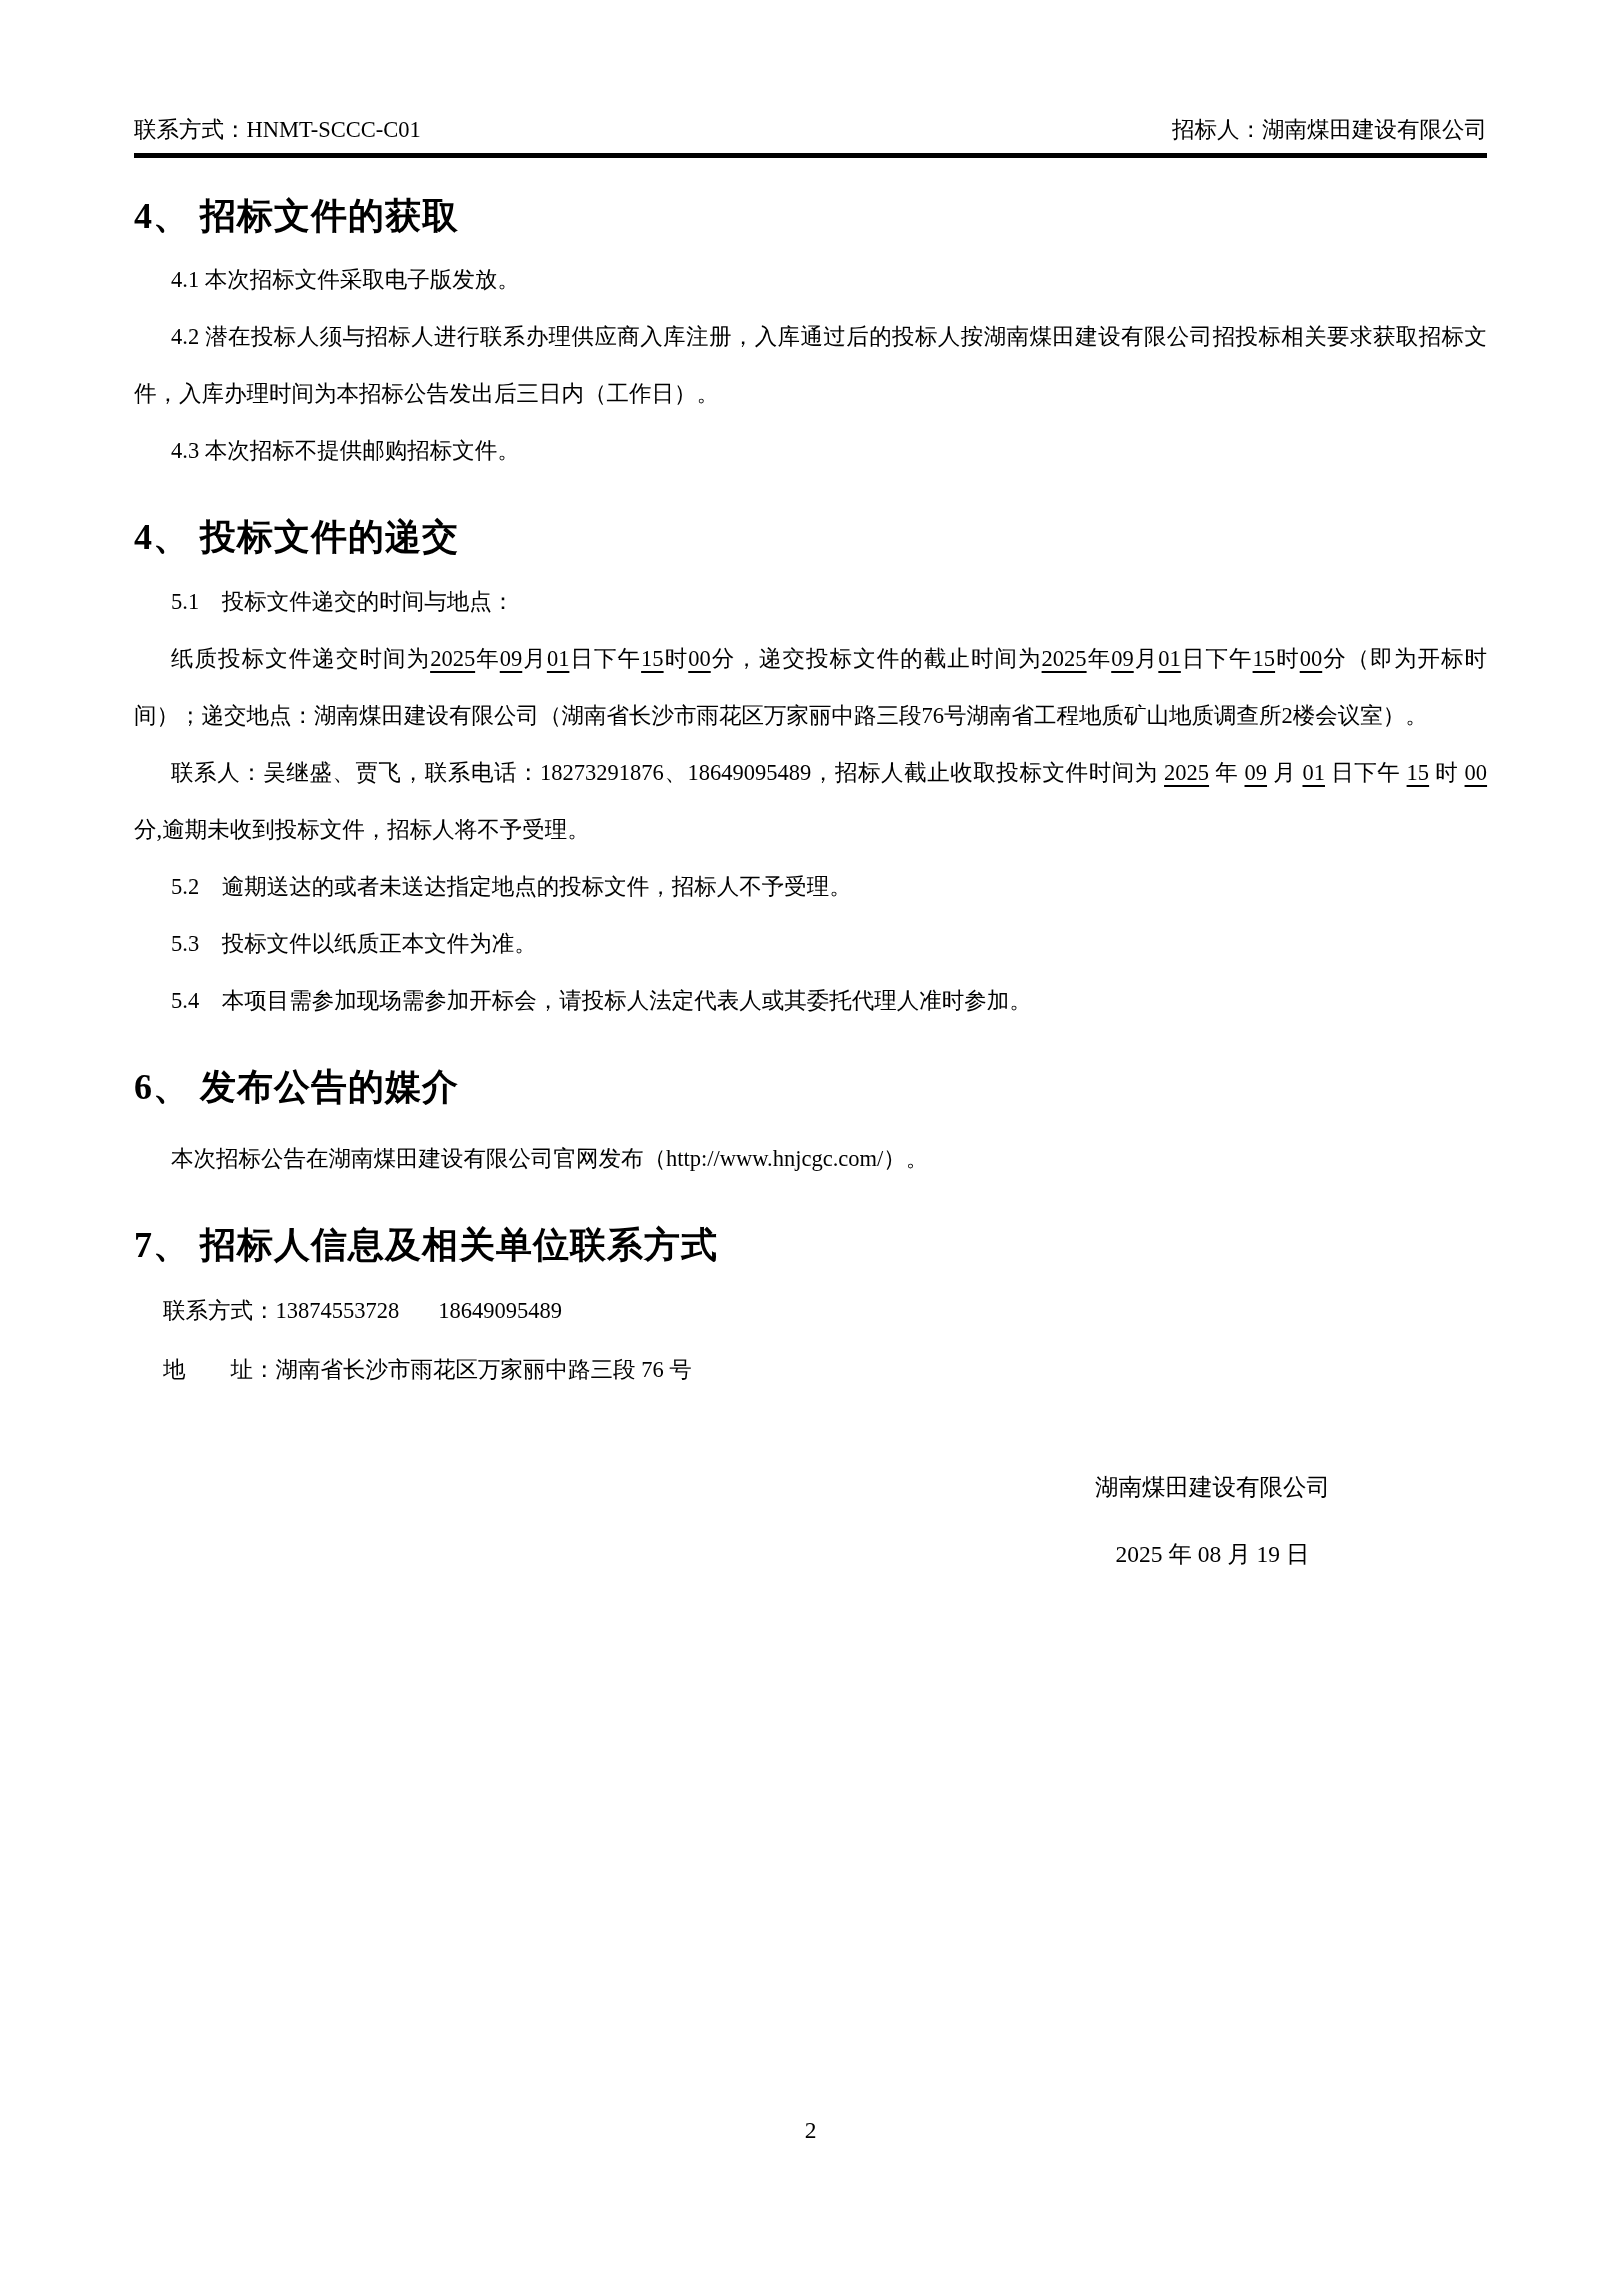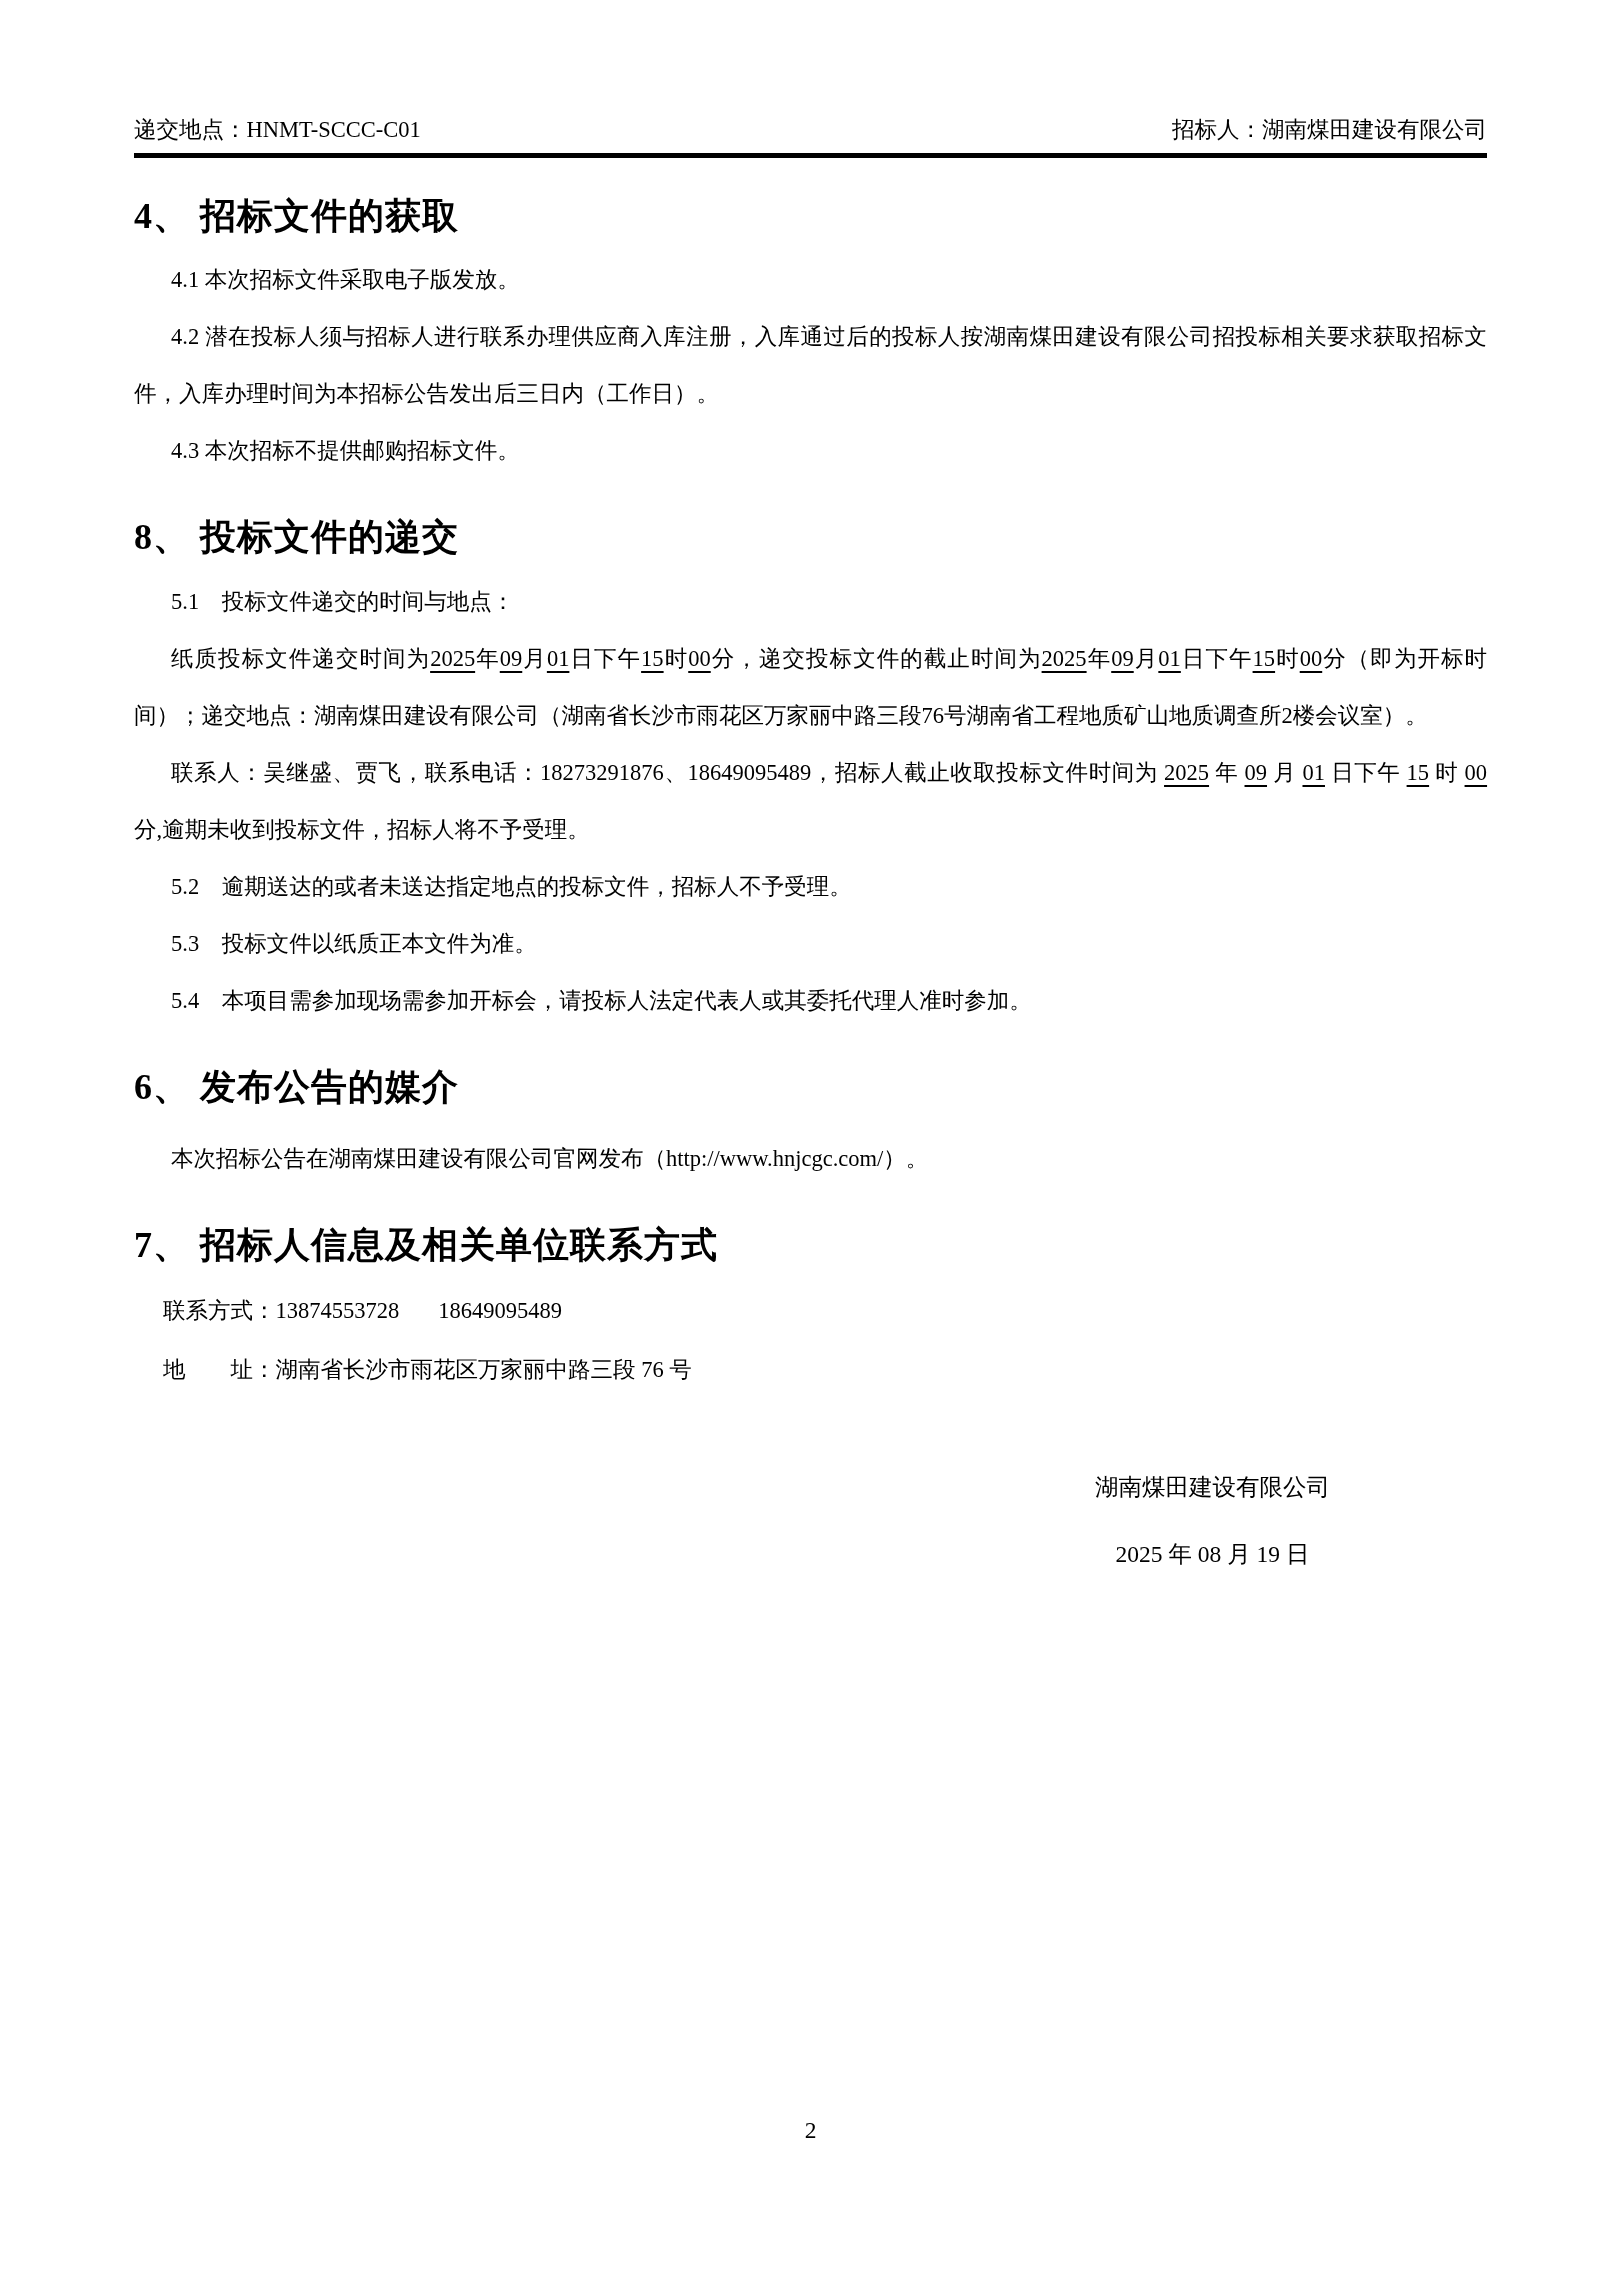--- a/index.html
+++ b/index.html
@@ -62,30 +62,30 @@
     font-size: 23.5px;
   }
 </style>
 </head>
 <body>
 
 <div class="page">
   <div class="content">
 
     <div class="doc-header">
-      <span>递交地点：HNMT-SCCC-C01</span>
+      <span>联系方式：HNMT-SCCC-C01</span>
       <span>招标人：湖南煤田建设有限公司</span>
     </div>
 
     <h1 class="sec-h">4、 招标文件的获取</h1>
     <p class="body-p indent">4.1 本次招标文件采取电子版发放。</p>
     <p class="body-p indent">4.2 潜在投标人须与招标人进行联系办理供应商入库注册，入库通过后的投标人按湖南煤田建设有限公司招投标相关要求获取招标文件，入库办理时间为本招标公告发出后三日内（工作日）。</p>
     <p class="body-p indent">4.3 本次招标不提供邮购招标文件。</p>
 
-    <h1 class="sec-h">8、 投标文件的递交</h1>
+    <h1 class="sec-h">4、 投标文件的递交</h1>
     <p class="body-p indent">5.1　投标文件递交的时间与地点：</p>
 
     <p class="body-p indent"><span>纸质投标文件递交时间为</span><span class="u">2025</span><span>年</span><span class="u">09</span><span>月</span><span class="u">01</span><span>日下午</span><span class="u">15</span><span>时</span><span class="u">00</span><span>分，递交投标文件的截止时间为</span><span class="u">2025</span><span>年</span><span class="u">09</span><span>月</span><span class="u">01</span><span>日下午</span><span class="u">15</span><span>时</span><span class="u">00</span><span>分（即为开标时间）；递交地点：湖南煤田建设有限公司（湖南省长沙市雨花区万家丽中路三段76号湖南省工程地质矿山地质调查所2楼会议室）。</span></p>
 
     <p class="body-p indent"><span>联系人：吴继盛、贾飞，联系电话：18273291876、18649095489，招标人截止收取投标文件时间为 </span><span class="u">2025</span><span> 年 </span><span class="u">09</span><span> 月 </span><span class="u">01</span><span> 日下午 </span><span class="u">15</span><span> 时 </span><span class="u">00</span><span> 分,逾期未收到投标文件，招标人将不予受理。</span></p>
 
     <p class="body-p indent">5.2　逾期送达的或者未送达指定地点的投标文件，招标人不予受理。</p>
     <p class="body-p indent">5.3　投标文件以纸质正本文件为准。</p>
     <p class="body-p indent">5.4　本项目需参加现场需参加开标会，请投标人法定代表人或其委托代理人准时参加。</p>
 

